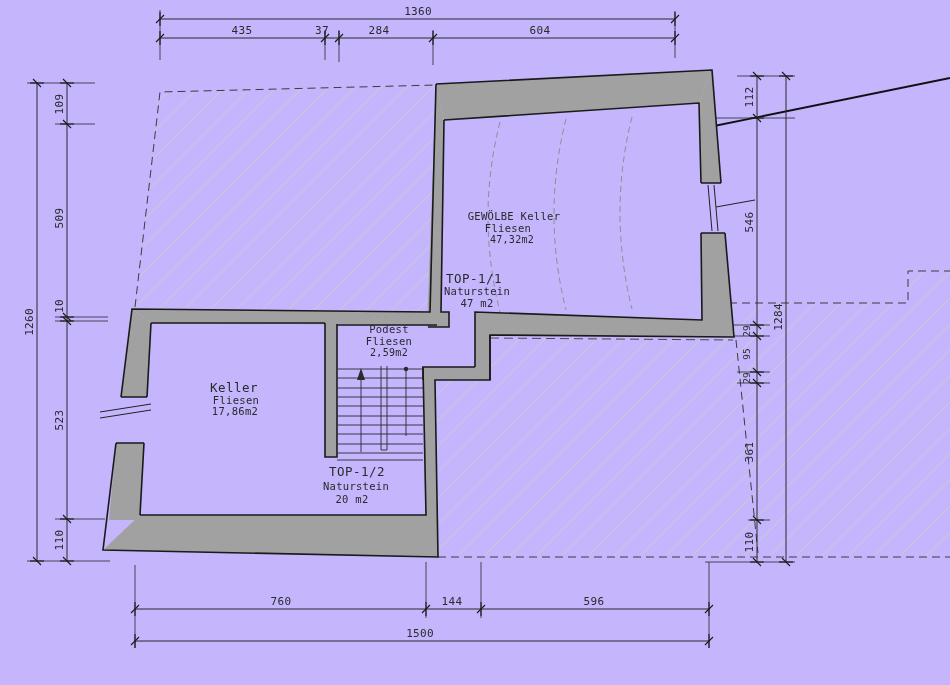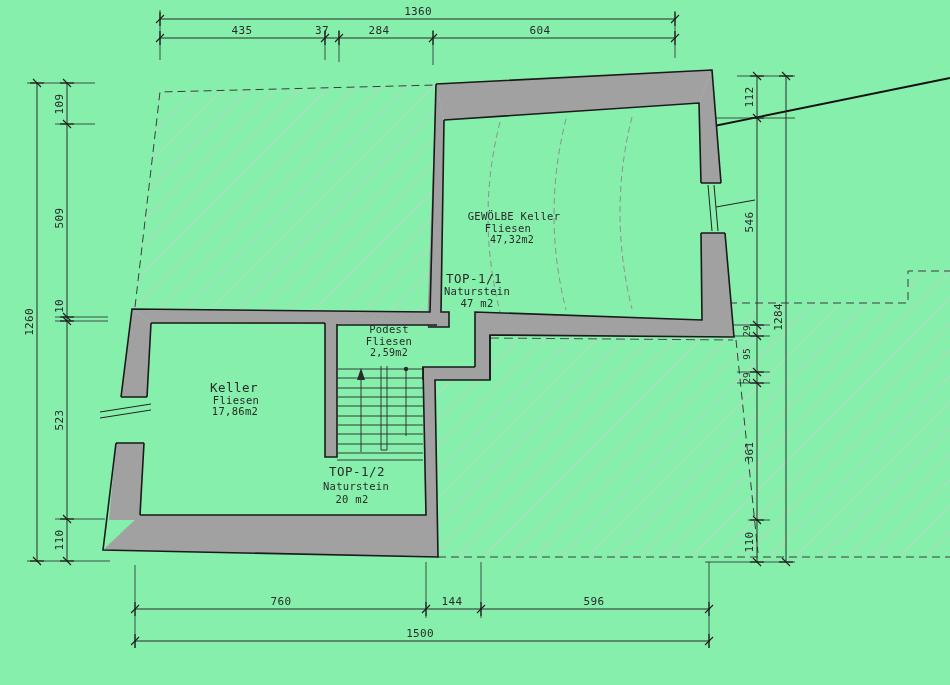--- a/index.html
+++ b/index.html
@@ -1,16 +1,16 @@
 <!DOCTYPE html>
 <html style="--wall: #a1a1a1; --hatch: #cccccc; --line: #1a1a1a; --dash: #3c3c3c;"><head>
 <meta charset="utf-8">
 <style>
   html,body{margin:0;padding:0;background:#ffffff;}
-  .page{width:950px;height:685px;position:relative;background:#86efac;overflow:hidden;}
+  .page{width:950px;height:685px;position:relative;background:#c4b5fd;overflow:hidden;}
   svg{display:block;}
   .wall{fill:var(--wall,#a1a1a1);}
   .edge{fill:none;stroke:var(--line,#1a1a1a);stroke-width:1.6;stroke-linejoin:miter;}
   .thin{fill:none;stroke:#222;stroke-width:1;}
   .stair{fill:none;stroke:#2b2b2b;stroke-width:0.9;}
   .dash{fill:none;stroke:var(--dash,#3c3c3c);stroke-width:1;stroke-dasharray:8 5;}
   .dashwall{fill:none;stroke:#4a4a4a;stroke-width:1;stroke-dasharray:9 5;}
   .vault{fill:none;stroke:#8f8f8f;stroke-width:1;stroke-dasharray:6 4;}
   .dimline{fill:none;stroke:#2a2a2a;stroke-width:1;}
   .ext{fill:none;stroke:#2a2a2a;stroke-width:0.8;}

